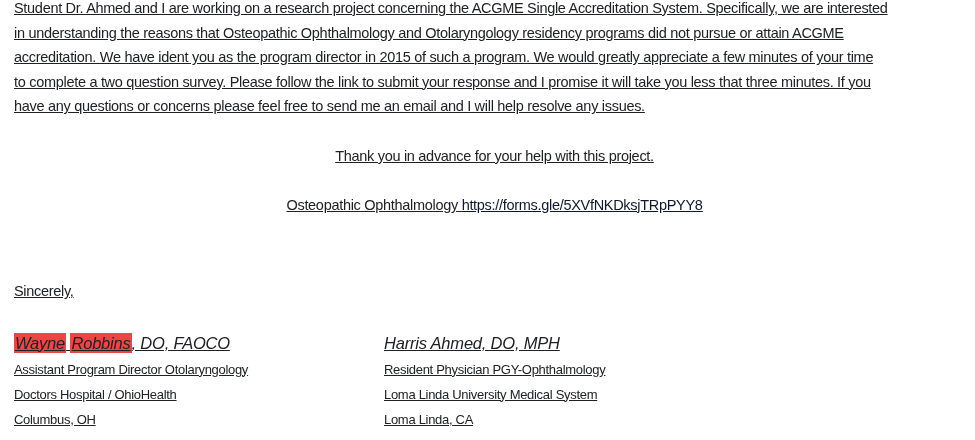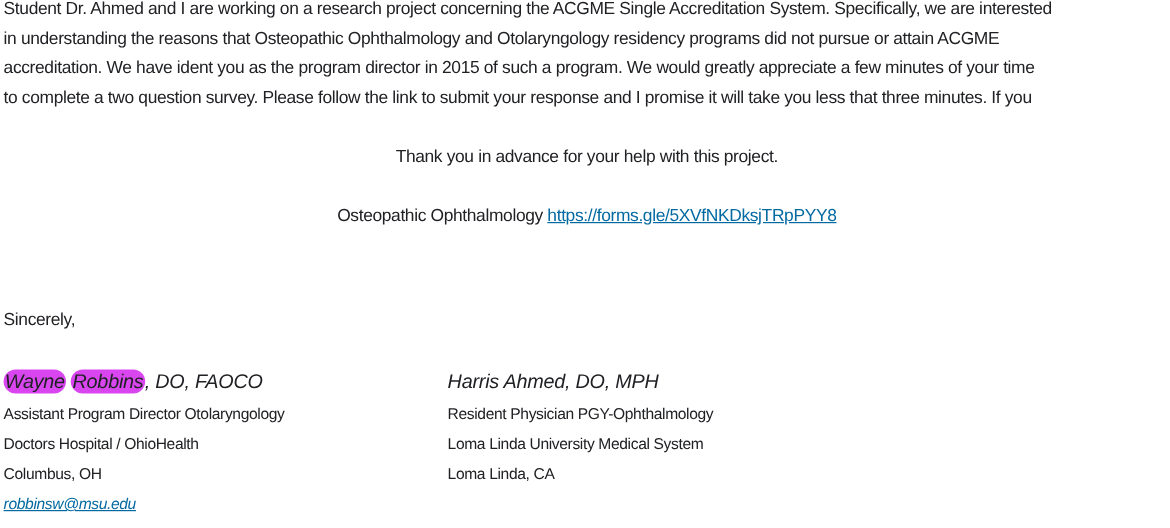--- a/index.html
+++ b/index.html
@@ -11,72 +11,73 @@
     width: 975px;
     height: 440px;
     overflow: hidden;
     position: relative;
     font-family: "Liberation Sans", "DejaVu Sans", sans-serif;
     color: #202124;
   }
   .page {
     position: absolute;
     inset: 0;
-    padding-left: 3px;
+    padding-left: 14px;
     overflow: hidden;
+    text-decoration: underline;
   }
   .para {
     margin: 0;
     font-size: 14.5px;
     letter-spacing: -0.3px;
     line-height: 24.6px;
     white-space: nowrap;
   }
   .para.first { margin-top: -4px; }
   .gap1 { margin-top: 24.6px; text-align: center; }
   .gap2 { margin-top: 62px; }
   .tline { white-space: nowrap; }
   a.link {
-    color: #0369a1;
+    color: #0f172a;
     text-decoration: underline;
     cursor: pointer;
   }
   .sig { margin-top: 24.6px; }
   .sig-row {
     display: grid;
     grid-template-columns: 370px 1fr;
     font-size: 13px;
     letter-spacing: -0.3px;
     line-height: 25px;
   }
   .sig-row.names {
     font-size: 16.5px;
     font-style: italic;
     line-height: 28px;
     letter-spacing: -0.2px;
   }
   .sig-cell { white-space: nowrap; }
   mark.hl {
-    background: #d946ef;
+    background: #ef4444;
     color: inherit;
     padding: 1px 1px;
-    border-radius: 10px;
   }
   .email-link { font-style: italic; margin-top: 23px; }
 </style>
 </head>
 <body>
 
 <div class="page">
 
   <div class="para first">
     <div class="tline">Student Dr. Ahmed and I are working on a research project concerning the ACGME Single Accreditation System. Specifically, we are interested</div>
     <div class="tline">in understanding the reasons that Osteopathic Ophthalmology and Otolaryngology residency programs did not pursue or attain ACGME</div>
     <div class="tline">accreditation. We have ident you as the program director in 2015 of such a program. We would greatly appreciate a few minutes of your time</div>
     <div class="tline">to complete a two question survey. Please follow the link to submit your response and I promise it will take you less that three minutes. If you</div>
+    <div class="tline">have any questions or concerns please feel free to send me an email and I will help resolve any issues.</div>
   </div>
 
   <p class="para gap1">Thank you in advance for your help with this project.</p>
 
   <p class="para gap1"><span>Osteopathic Ophthalmology</span> <a class="link" href="#">https://forms.gle/5XVfNKDksjTRpPYY8</a></p>
 
   <p class="para gap2">Sincerely,</p>
 
   <div class="sig">
 

